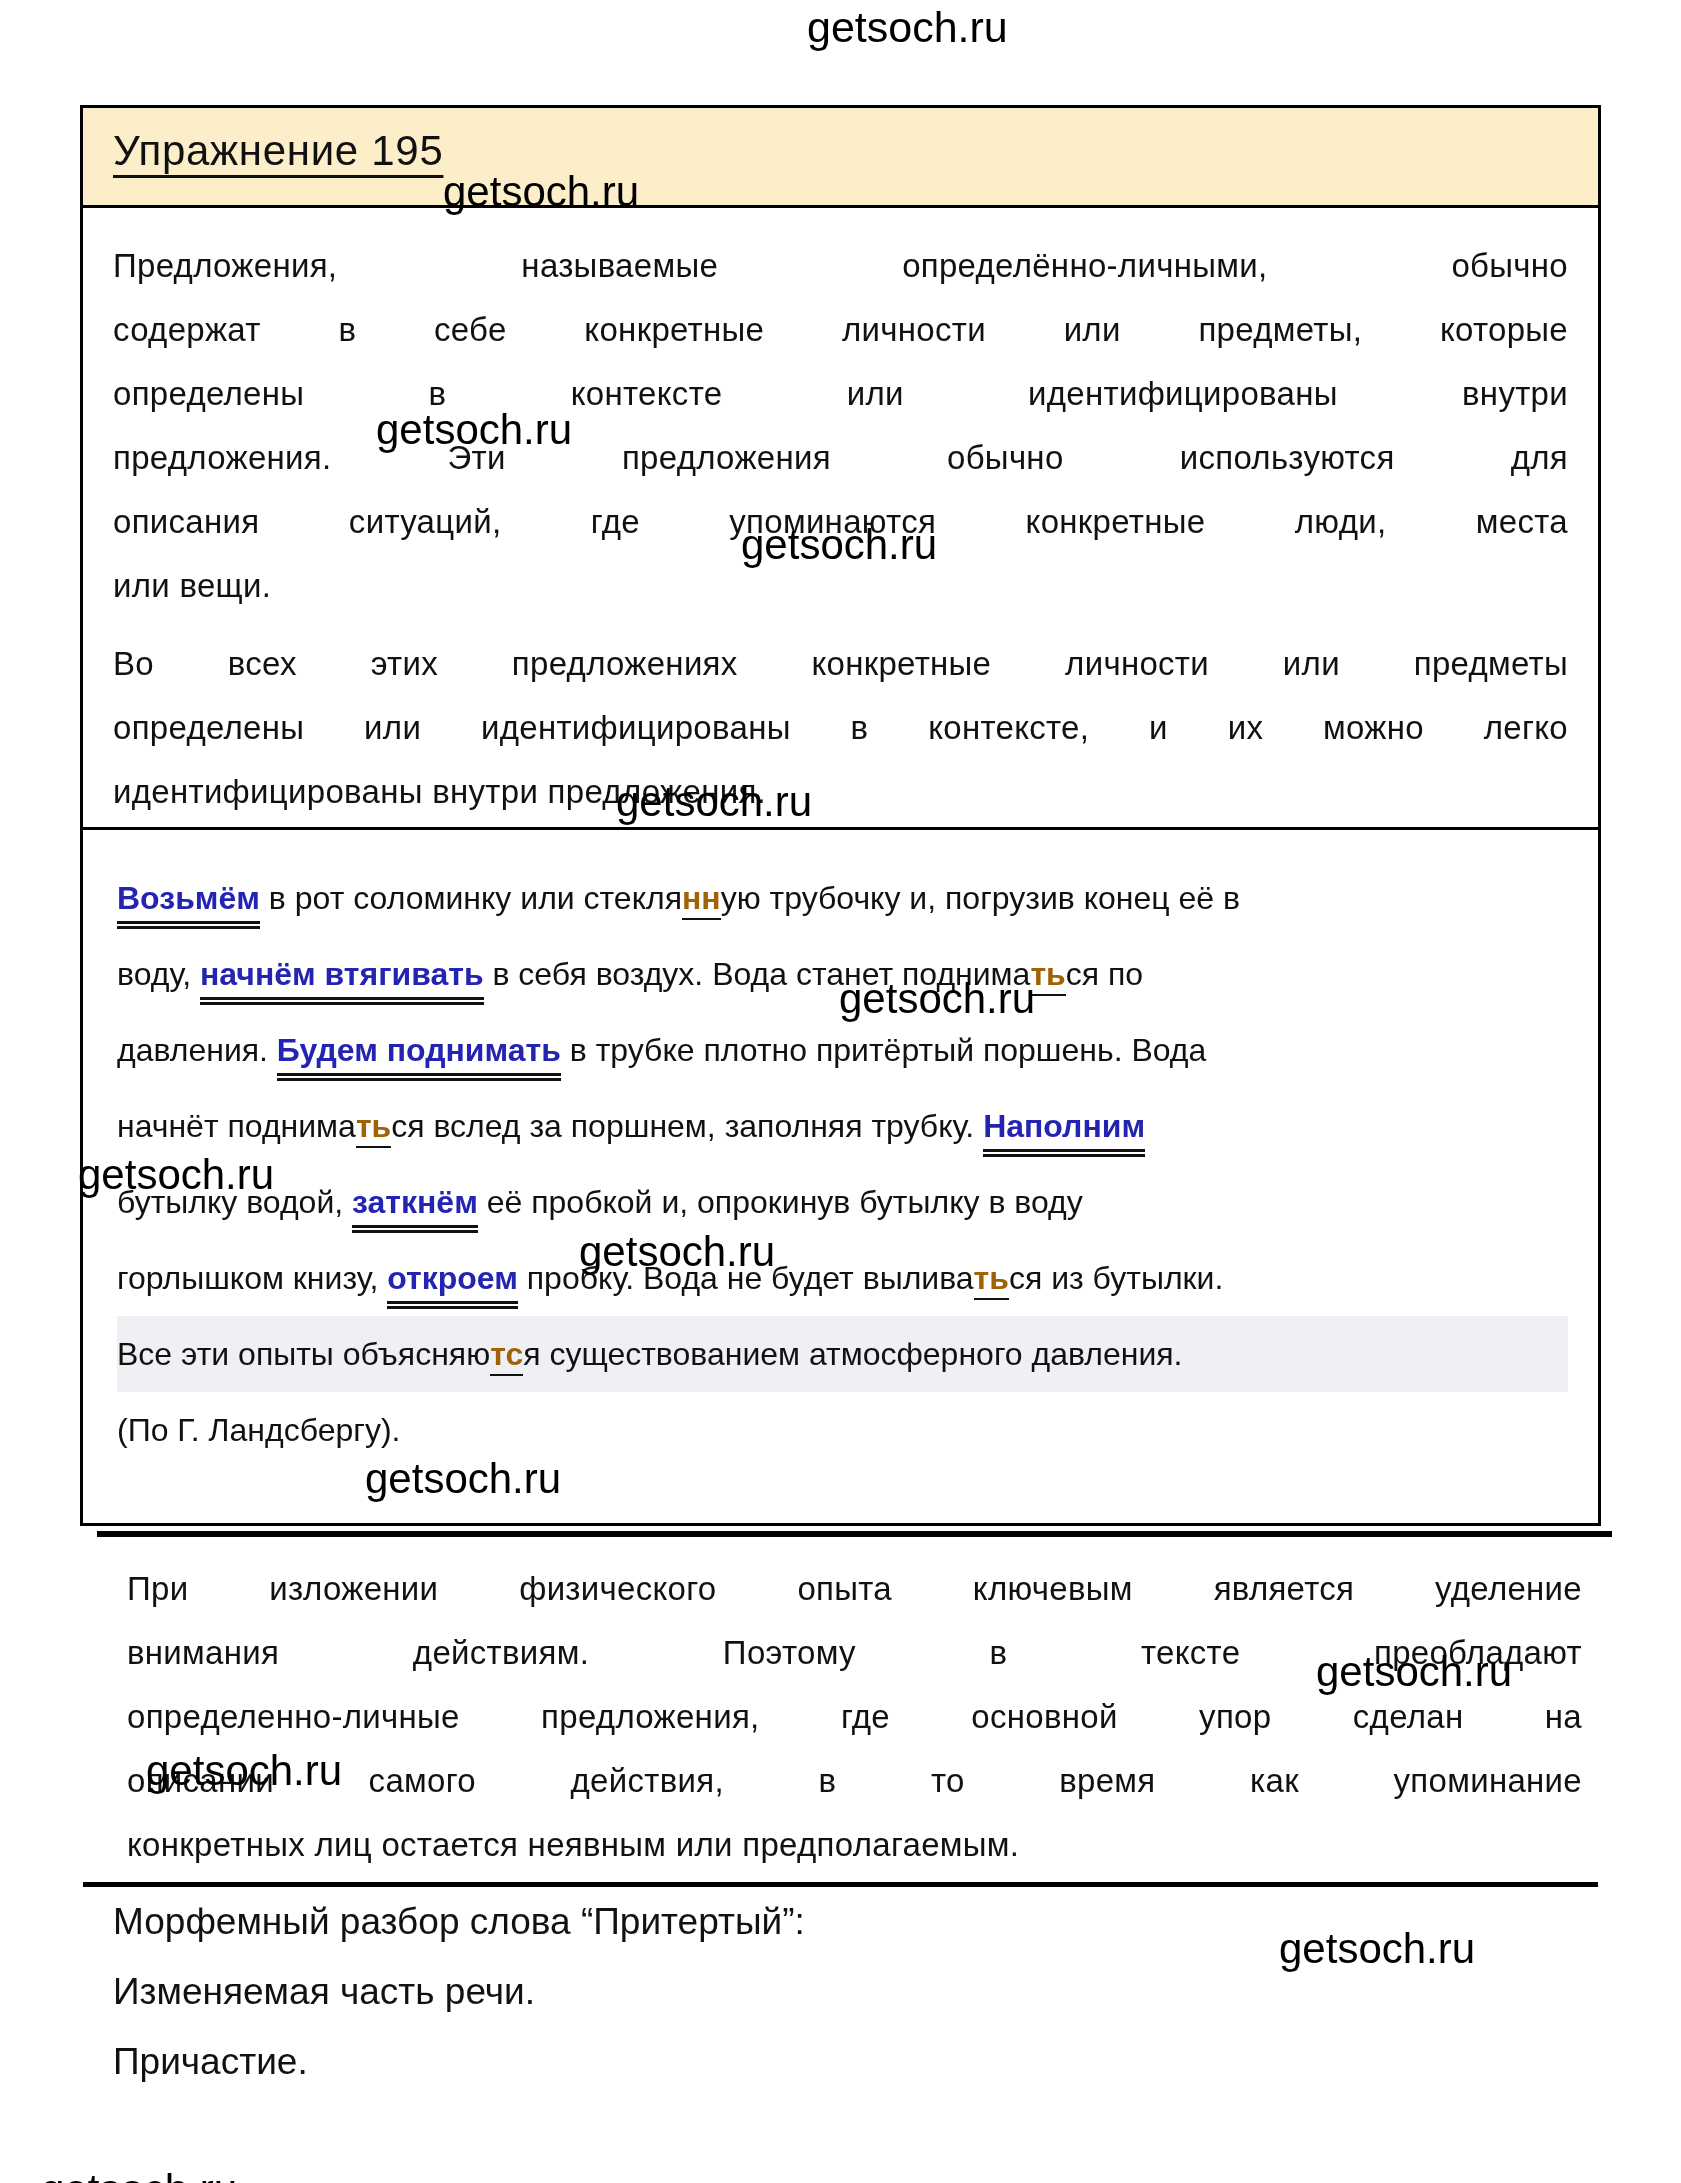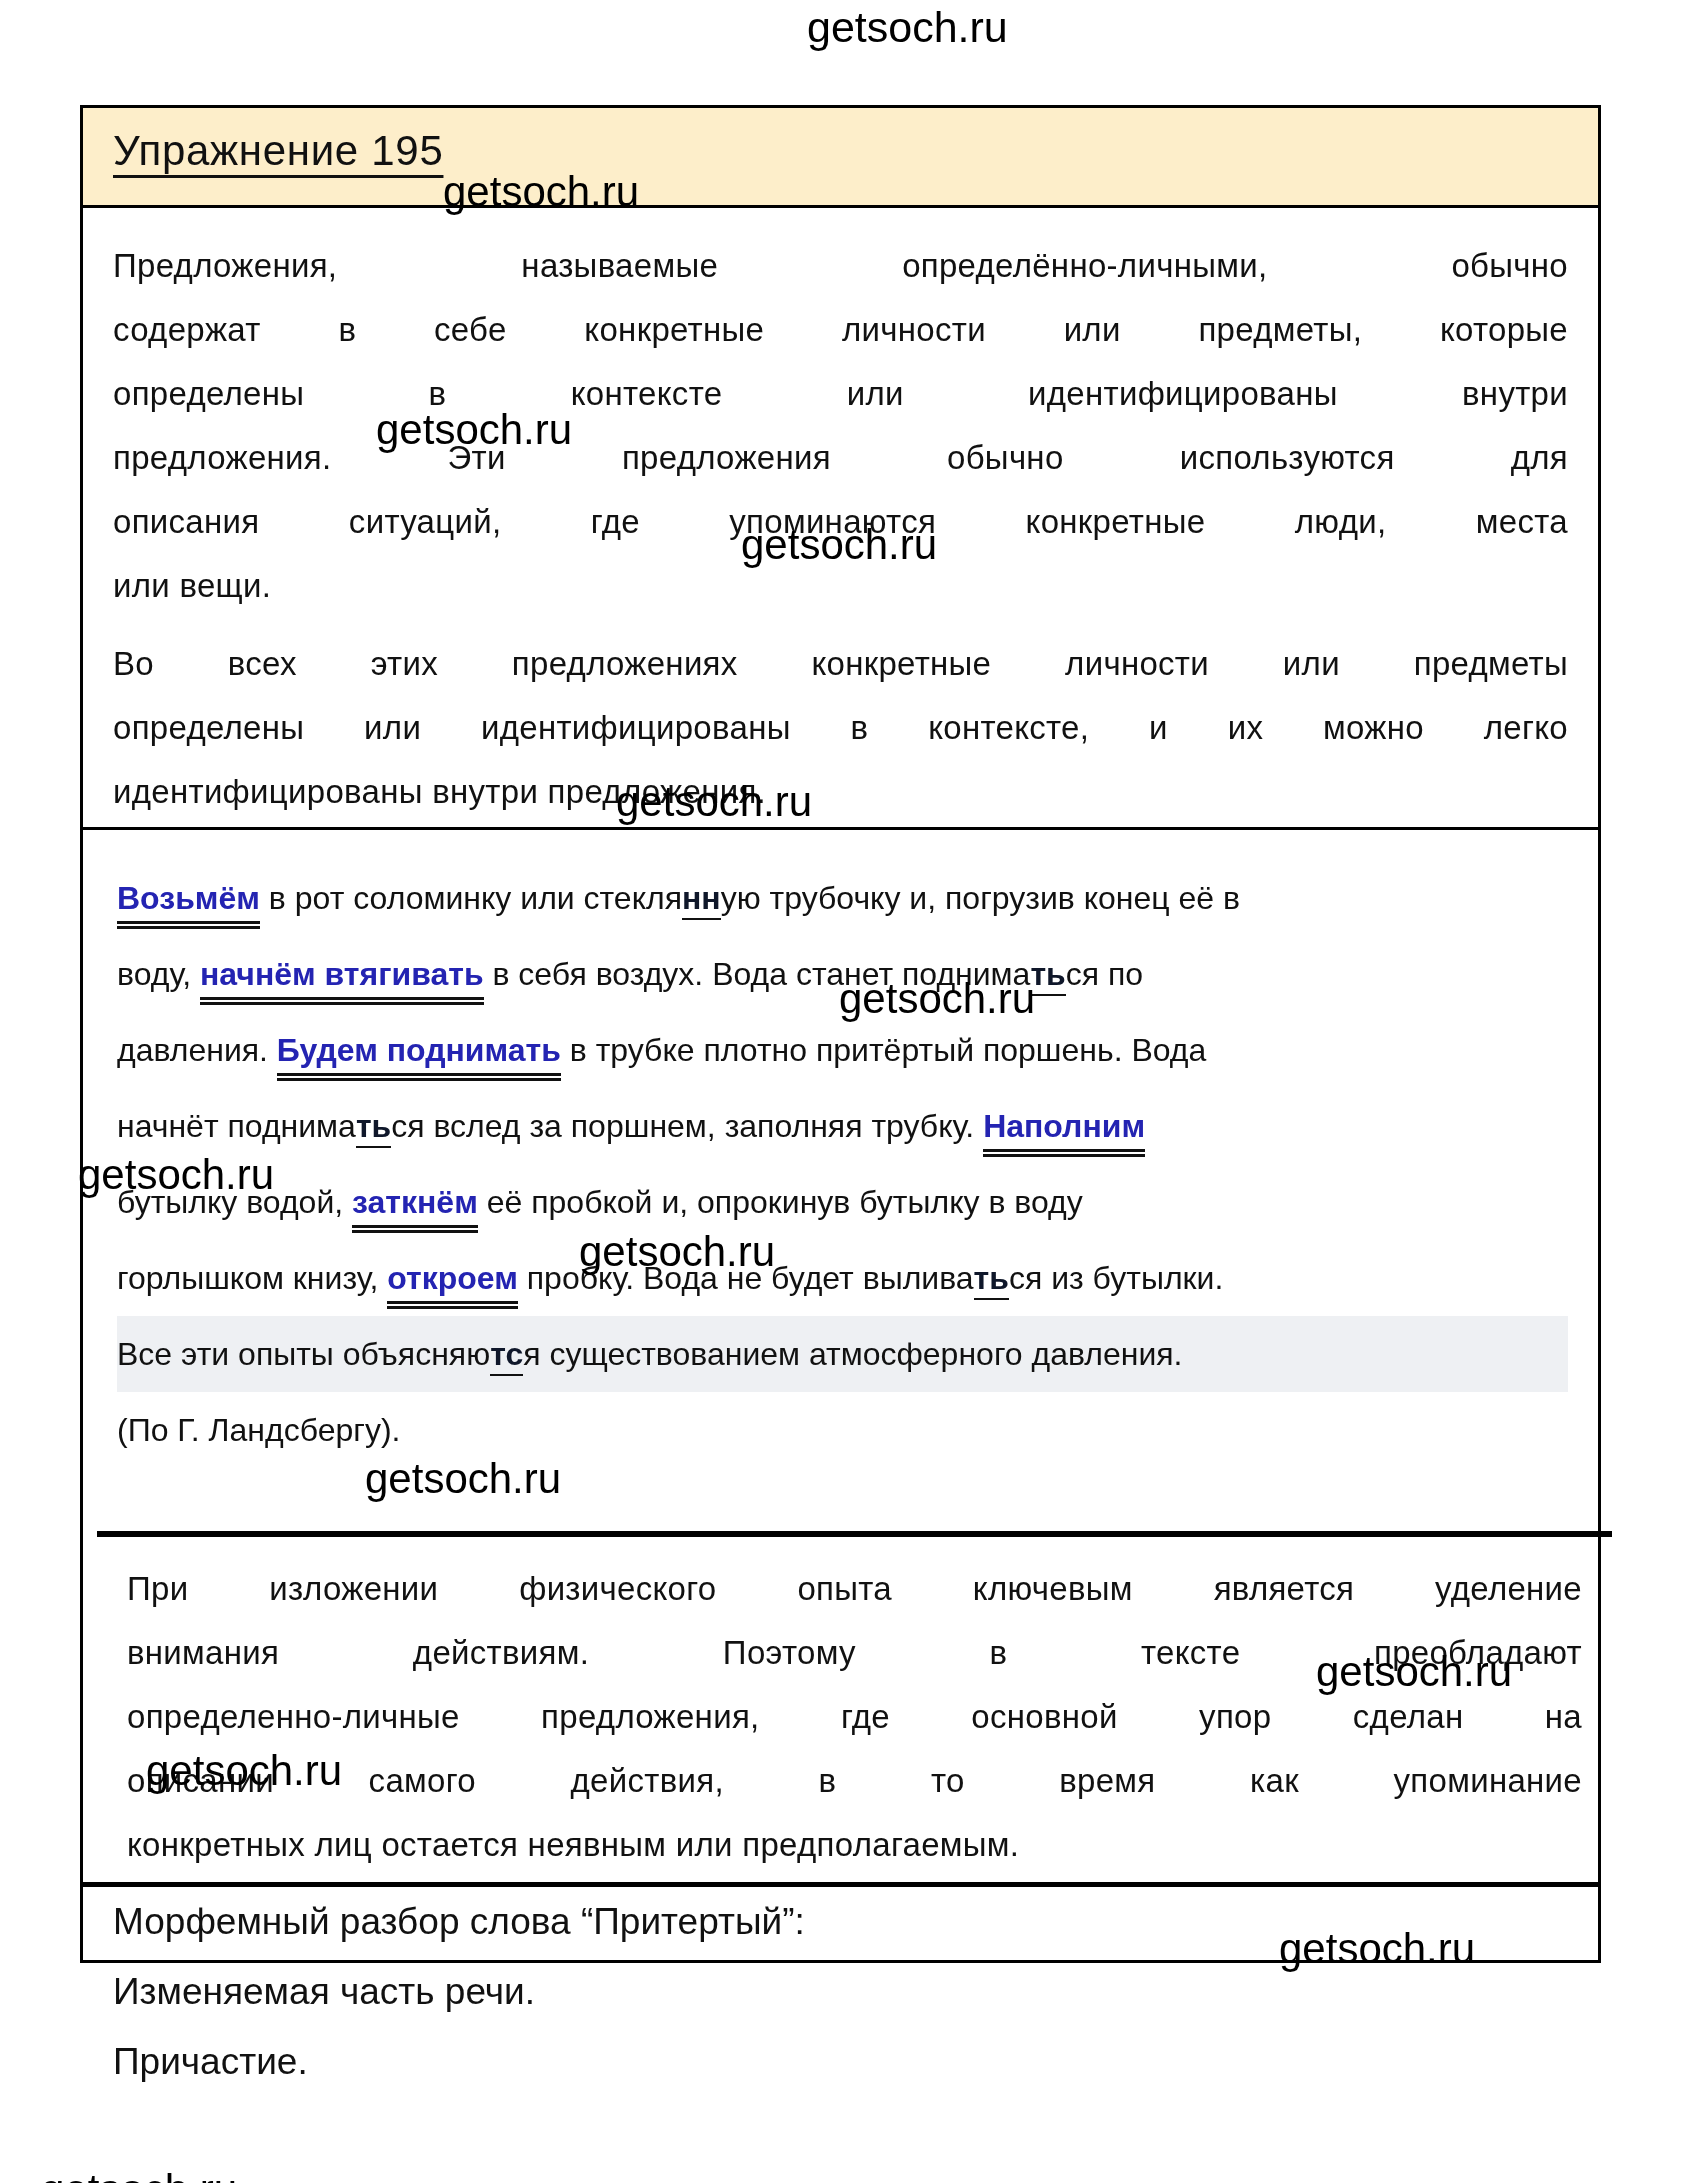--- a/index.html
+++ b/index.html
@@ -1,41 +1,41 @@
 <!DOCTYPE html>
 <html style="font-size:10.8px"><head>
 <meta charset="utf-8">
 <style>
   html,body{margin:0;padding:0;background:#ffffff;width:1681px;height:2183px;overflow:hidden;}
   .page{position:relative;width:1681px;height:2183px;background:#ffffff;
         font-family:"Liberation Sans", sans-serif;color:#111;}
 
   
-  .sheet{position:absolute;left:80px;top:105px;width:1521px;height:1858px;
+  .sheet{position:absolute;left:80px;top:105px;width:1521px;height:1421px;
          box-sizing:border-box;border:3.4px solid #000;z-index:2;background:transparent;}
   .sec{box-sizing:border-box;width:100%;padding:0 30px;}
   .sec-header{height:97px;background:#fdeeca;padding-top:19px;}
   .header-title{font-size:42px;line-height:47px;letter-spacing:0.7px;
                 text-decoration:underline;text-decoration-thickness:2.7px;text-underline-offset:9.5px;}
   .sec-intro{height:622px;border-top:3.4px solid #000;padding-top:26px;}
   .sec-quote{height:704px;border-top:3.4px solid #000;padding-top:30px;padding-left:34px;}
   .sec-analysis{height:351px;border-top:6.8px solid #000;padding-top:20px;margin-left:14px;}
   .sec-morph{height:238px;border-top:5.4px solid #000;}
 
   
   .jline{height:64px;line-height:64px;font-size:33px;letter-spacing:0.3px;
          text-align:justify;text-align-last:justify;white-space:normal;overflow:visible;}
   .jline.last{text-align-last:left;}
   .para2{margin-top:13.5px;}
 
   
   .qline{height:76px;line-height:76px;font-size:32px;white-space:nowrap;}
   .qline.hl{background:#eef0f3;}
   .term{color:#2424b2;font-weight:bold;border-bottom:8px double #111;padding-bottom:4.7px;}
-  .mark{color:#0f172a;font-weight:bold;border-bottom:2.7px solid #111;padding-bottom:2px;}
+  .mark{color:#a16207;font-weight:bold;border-bottom:2.7px solid #111;padding-bottom:2px;}
 
   
   .mline{height:70px;line-height:70px;font-size:37px;text-align:left;}
 
   
   .wm-layer{position:absolute;left:0;top:0;width:100%;height:100%;z-index:3;pointer-events:none;}
   .wm{position:absolute;color:#000000;font-family:"Liberation Sans", sans-serif;
       mix-blend-mode:multiply;white-space:nowrap;}
 </style>
 </head>

